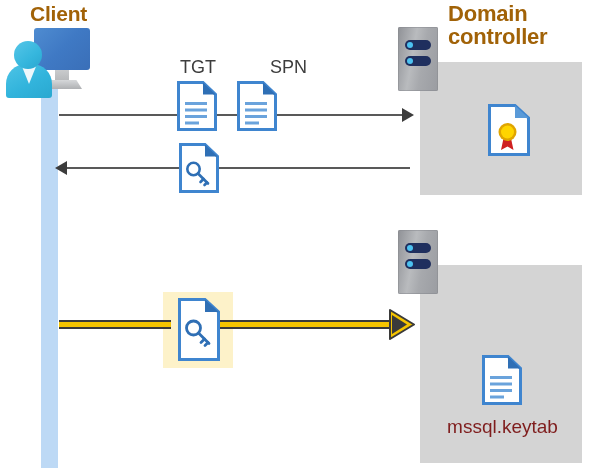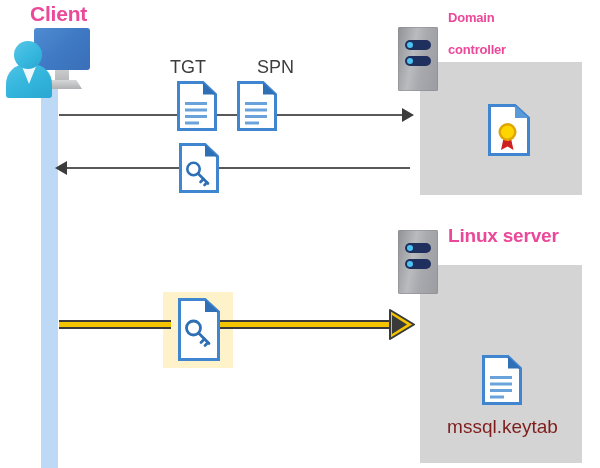--- a/index.html
+++ b/index.html
@@ -9,43 +9,43 @@
     font-family:"Liberation Sans","DejaVu Sans",sans-serif;
     overflow:hidden;
     position:relative;
   }
   #stage{position:relative;width:600px;height:468px;}
   .abs{position:absolute;}
 
   
   .title-bold{
     font-weight:bold;
-    color:#ec4899;
+    color:#a16207;
     letter-spacing:-0.2px;
   }
   #client-title{
     left:30px;top:2px;width:120px;
     font-size:21px;line-height:24px;
   }
   #dc-title{
     left:448px;top:2px;width:145px;
-    font-size:13px;line-height:32px;
+    font-size:22px;line-height:23px;
   }
   #linux-title{
     left:448px;top:224px;width:150px;
     font-size:19px;line-height:23px;
   }
   #keytab-label{
     left:420px;top:415px;width:165px;
     text-align:center;
     font-size:19px;color:#7f1d1d;
     line-height:24px;
   }
   .doc-label{
-    font-size:18px;color:#3d3d3d;text-align:left;
+    font-size:18px;color:#3d3d3d;text-align:right;
   }
   #tgt-label{left:170px;top:57px;width:46px;}
   #spn-label{left:224px;top:57px;width:50px;margin-left:33px;}
 
   
   .panel{background:#d4d4d4;}
   #dc-panel{left:420px;top:62px;width:162px;height:133px;}
   #linux-panel{left:420px;top:265px;width:162px;height:198px;}
 
   
@@ -157,21 +157,20 @@
     <div class="abs" id="person-body"></div>
     <div class="abs" id="person-collar"></div>
     <div class="abs" id="person-head"></div>
   </div>
 
   <div class="abs title-bold" id="client-title">Client</div>
 
   <div class="abs title-bold" id="dc-title" style="white-space:pre-line;">Domain
 controller</div>
 
-  <div class="abs title-bold" id="linux-title">Linux server</div>
 
   <div class="abs server" id="dc-server">
     <div class="bar b1">
         <span class="led"></span>
       </div>
     <div class="bar b2">
         <span class="led"></span>
       </div>
   </div>
 

